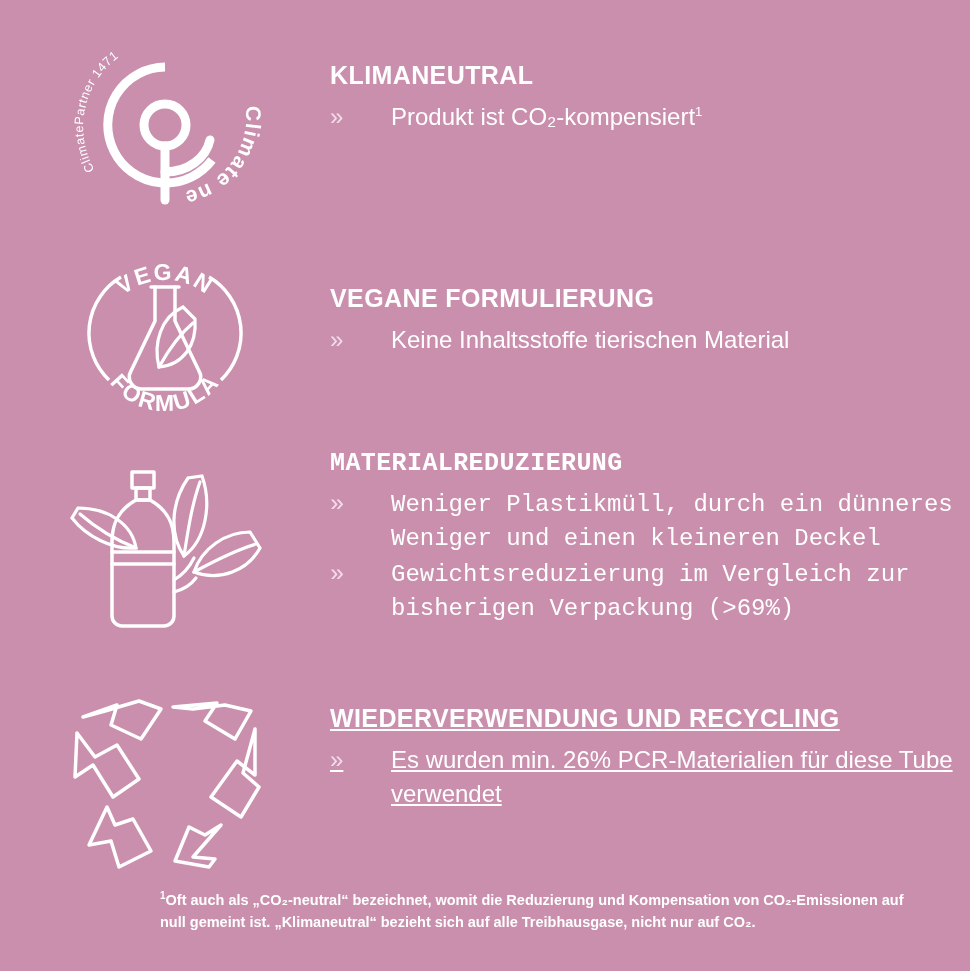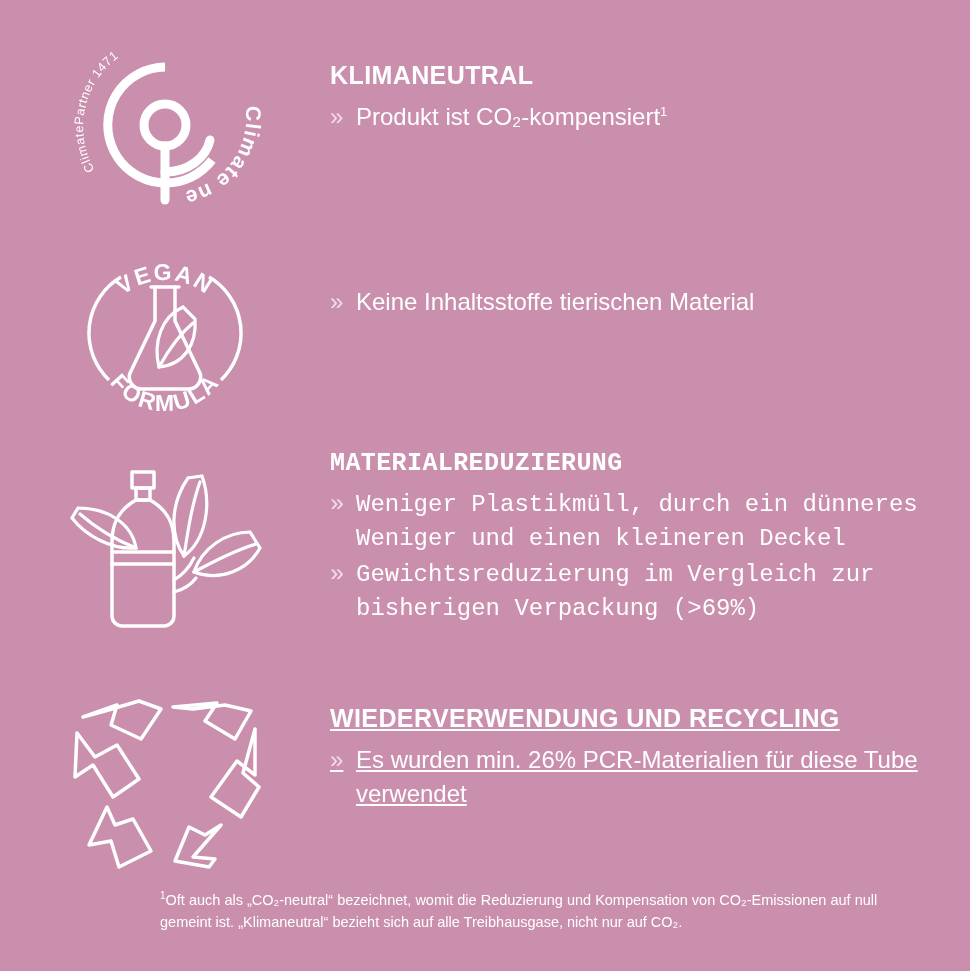--- a/index.html
+++ b/index.html
@@ -61,20 +61,21 @@
     margin-bottom: 2px;
     font-weight: 300;
   }
   .bullet .chev {
     width: 26px;
     min-width: 26px;
     color: #f3dce8;
   }
   .bullet .btext {
     flex: 1;
+    margin-left: 35px;
   }
 
   
   #feature-climate { top: 62px; }
   #feature-vegan   { top: 285px; }
   #feature-material{ top: 450px; font-family: Liberation Mono, monospace; }
   #feature-recycle { top: 705px; text-decoration: underline; }
 
   #feature-climate .icon-col { margin-top: -40px; }
   #feature-vegan .icon-col   { margin-top: -60px; }
@@ -82,21 +83,21 @@
   #feature-recycle .icon-col { margin-top: -10px; }
 
   .footnote {
     position: absolute;
     left: 160px;
     top: 888px;
     width: 760px;
     font-size: 14.5px;
     line-height: 1.5;
     color: #ffffff;
-    font-weight: 400;
+    font-weight: 700;
   }
   .footnote sup {
     font-size: 10px;
     vertical-align: super;
   }
   sup.fn-mark {
     font-size: 13px;
     vertical-align: super;
   }
   svg { display: block; }
@@ -174,20 +175,21 @@
           <text font-family="'Liberation Sans', sans-serif" font-size="23" font-weight="bold" fill="#ffffff" letter-spacing="2" text-anchor="middle">
             <textPath href="#vArcTop" startOffset="50%">VEGAN</textPath>
           </text>
           <text font-family="'Liberation Sans', sans-serif" font-size="23" font-weight="bold" fill="#ffffff" letter-spacing="2" text-anchor="middle">
             <textPath href="#vArcBot" startOffset="50%">FORMULA</textPath>
           </text>
         </svg>
       </span>
     </div>
     <div class="text-col">
+      <h2 class="feat-title">VEGANE FORMULIERUNG</h2>
       <ul class="bullet-list">
         <li class="bullet">
           <span class="chev">»</span>
           <span class="btext">Keine Inhaltsstoffe tierischen Material</span>
         </li>
       </ul>
     </div>
   </div>
 
   <div class="feature" id="feature-material">

